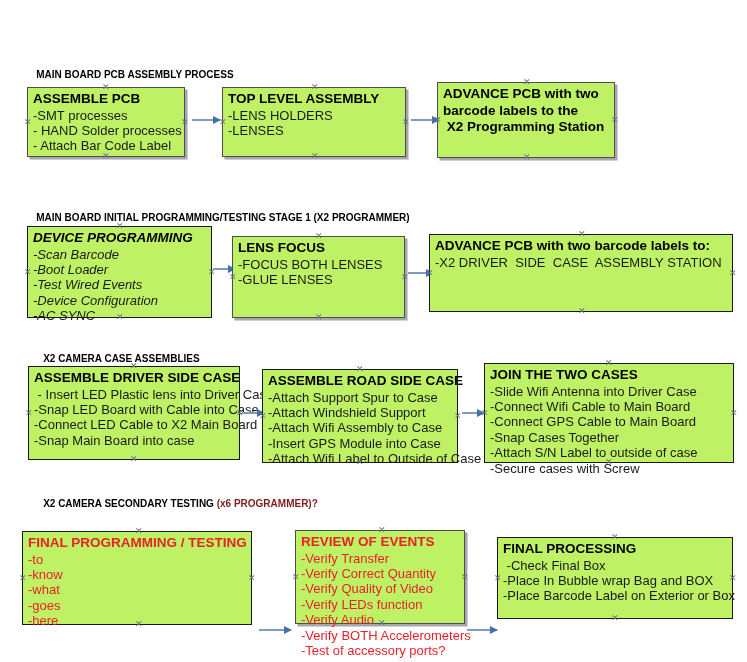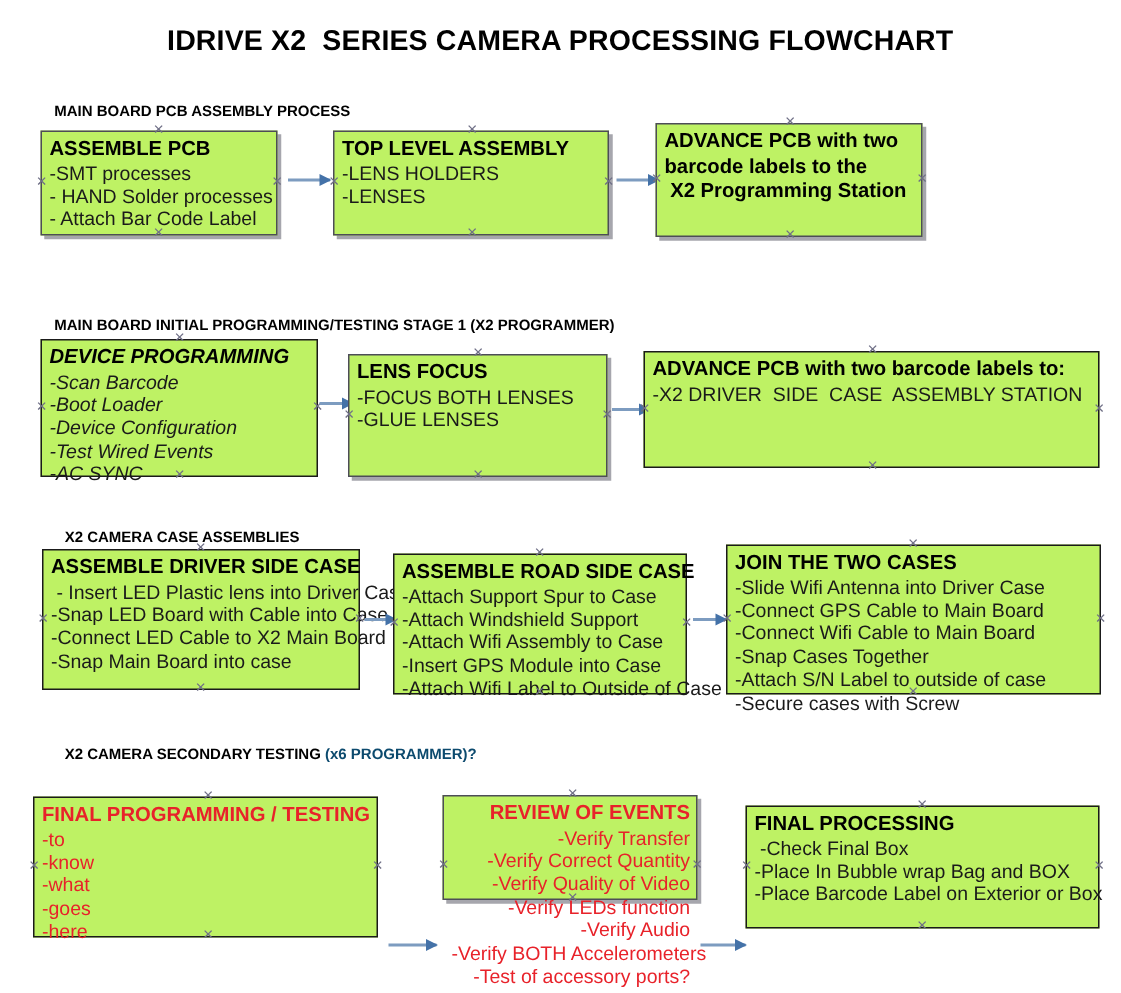--- a/index.html
+++ b/index.html
@@ -35,21 +35,21 @@
 
   
   .section-header {
     position: absolute;
     font-size: 10px;
     font-weight: bold;
     color: #000000;
     white-space: pre;
   }
   .section-header .accent {
-    color: #0c4a6e;
+    color: #7f1d1d;
   }
 
   
   .node {
     position: absolute;
     box-sizing: border-box;
     background: #bef264;
     border: 1.3px solid #1a1a1a;
     padding: 3px 4px 2px 5px;
   }
@@ -116,21 +116,20 @@
   }
   .handle::before {
     content: "\2715";
   }
 </style>
 </head>
 <body>
 
 <div id="canvas">
 
-  <div class="doc-title">IDRIVE X2  SERIES CAMERA PROCESSING FLOWCHART</div>
 
   <div class="section-header" style="left:25px; top:58px;">
     <span>MAIN BOARD PCB ASSEMBLY PROCESS</span>
   </div>
 
   <div class="node shadowed" style="left:27px; top:87px; width:158px; height:70px;">
     <div class="node-title">ASSEMBLE PCB</div>
     <div class="node-body">
       <div class="node-line">-SMT processes</div>
       <div class="node-line">- HAND Solder processes</div>
@@ -172,22 +171,22 @@
 
   <div class="section-header" style="left:25px; top:201px;">
     <span>MAIN BOARD INITIAL PROGRAMMING/TESTING STAGE 1 (X2 PROGRAMMER)</span>
   </div>
 
   <div class="node" style="left:27px; top:226px; width:185px; height:92px;font-style:italic;">
     <div class="node-title">DEVICE PROGRAMMING</div>
     <div class="node-body">
       <div class="node-line">-Scan Barcode</div>
       <div class="node-line">-Boot Loader</div>
+      <div class="node-line">-Test Wired Events</div>
       <div class="node-line">-Device Configuration</div>
-      <div class="node-line">-Test Wired Events</div>
       <div class="node-line">-AC SYNC</div>
     </div>
     <span class="handle" style="left:88px; top:-4px;"></span>
     <span class="handle" style="left:88px; bottom:-4px;"></span>
     <span class="handle" style="left:-4px; top:42px;"></span>
     <span class="handle" style="right:-4px; top:42px;"></span>
   </div>
 
   <div class="connector" style="left:213px; top:268px; width:22px;"></div>
 
@@ -250,22 +249,22 @@
     <span class="handle" style="left:-4px; top:43px;"></span>
     <span class="handle" style="right:-4px; top:43px;"></span>
   </div>
 
   <div class="connector" style="left:462px; top:412px; width:22px;"></div>
 
   <div class="node" style="left:484px; top:363px; width:250px; height:100px;">
     <div class="node-title">JOIN THE TWO CASES</div>
     <div class="node-body">
       <div class="node-line">-Slide Wifi Antenna into Driver Case</div>
+      <div class="node-line">-Connect Wifi Cable to Main Board</div>
       <div class="node-line">-Connect GPS Cable to Main Board</div>
-      <div class="node-line">-Connect Wifi Cable to Main Board</div>
       <div class="node-line">-Snap Cases Together</div>
       <div class="node-line">-Attach S/N Label to outside of case</div>
       <div class="node-line">-Secure cases with Screw</div>
     </div>
     <span class="handle" style="left:120px; top:-4px;"></span>
     <span class="handle" style="left:120px; bottom:-4px;"></span>
     <span class="handle" style="left:-4px; top:46px;"></span>
     <span class="handle" style="right:-4px; top:46px;"></span>
   </div>
 
@@ -283,21 +282,21 @@
       <div class="node-line">-here</div>
     </div>
     <span class="handle" style="left:112px; top:-4px;"></span>
     <span class="handle" style="left:112px; bottom:-4px;"></span>
     <span class="handle" style="left:-4px; top:43px;"></span>
     <span class="handle" style="right:-4px; top:43px;"></span>
   </div>
 
   <div class="connector" style="left:259px; top:629px; width:32px;"></div>
 
-  <div class="node shadowed red" style="left:295px; top:530px; width:170px; height:70px; overflow:visible;text-align:right;">
+  <div class="node shadowed red" style="left:295px; top:530px; width:170px; height:94px; overflow:visible;">
     <div class="node-title">REVIEW OF EVENTS</div>
     <div class="node-body">
       <div class="node-line">-Verify Transfer</div>
       <div class="node-line">-Verify Correct Quantity</div>
       <div class="node-line">-Verify Quality of Video</div>
       <div class="node-line">-Verify LEDs function</div>
       <div class="node-line">-Verify Audio</div>
       <div class="node-line">-Verify BOTH Accelerometers</div>
       <div class="node-line overflow">-Test of accessory ports?</div>
     </div>

